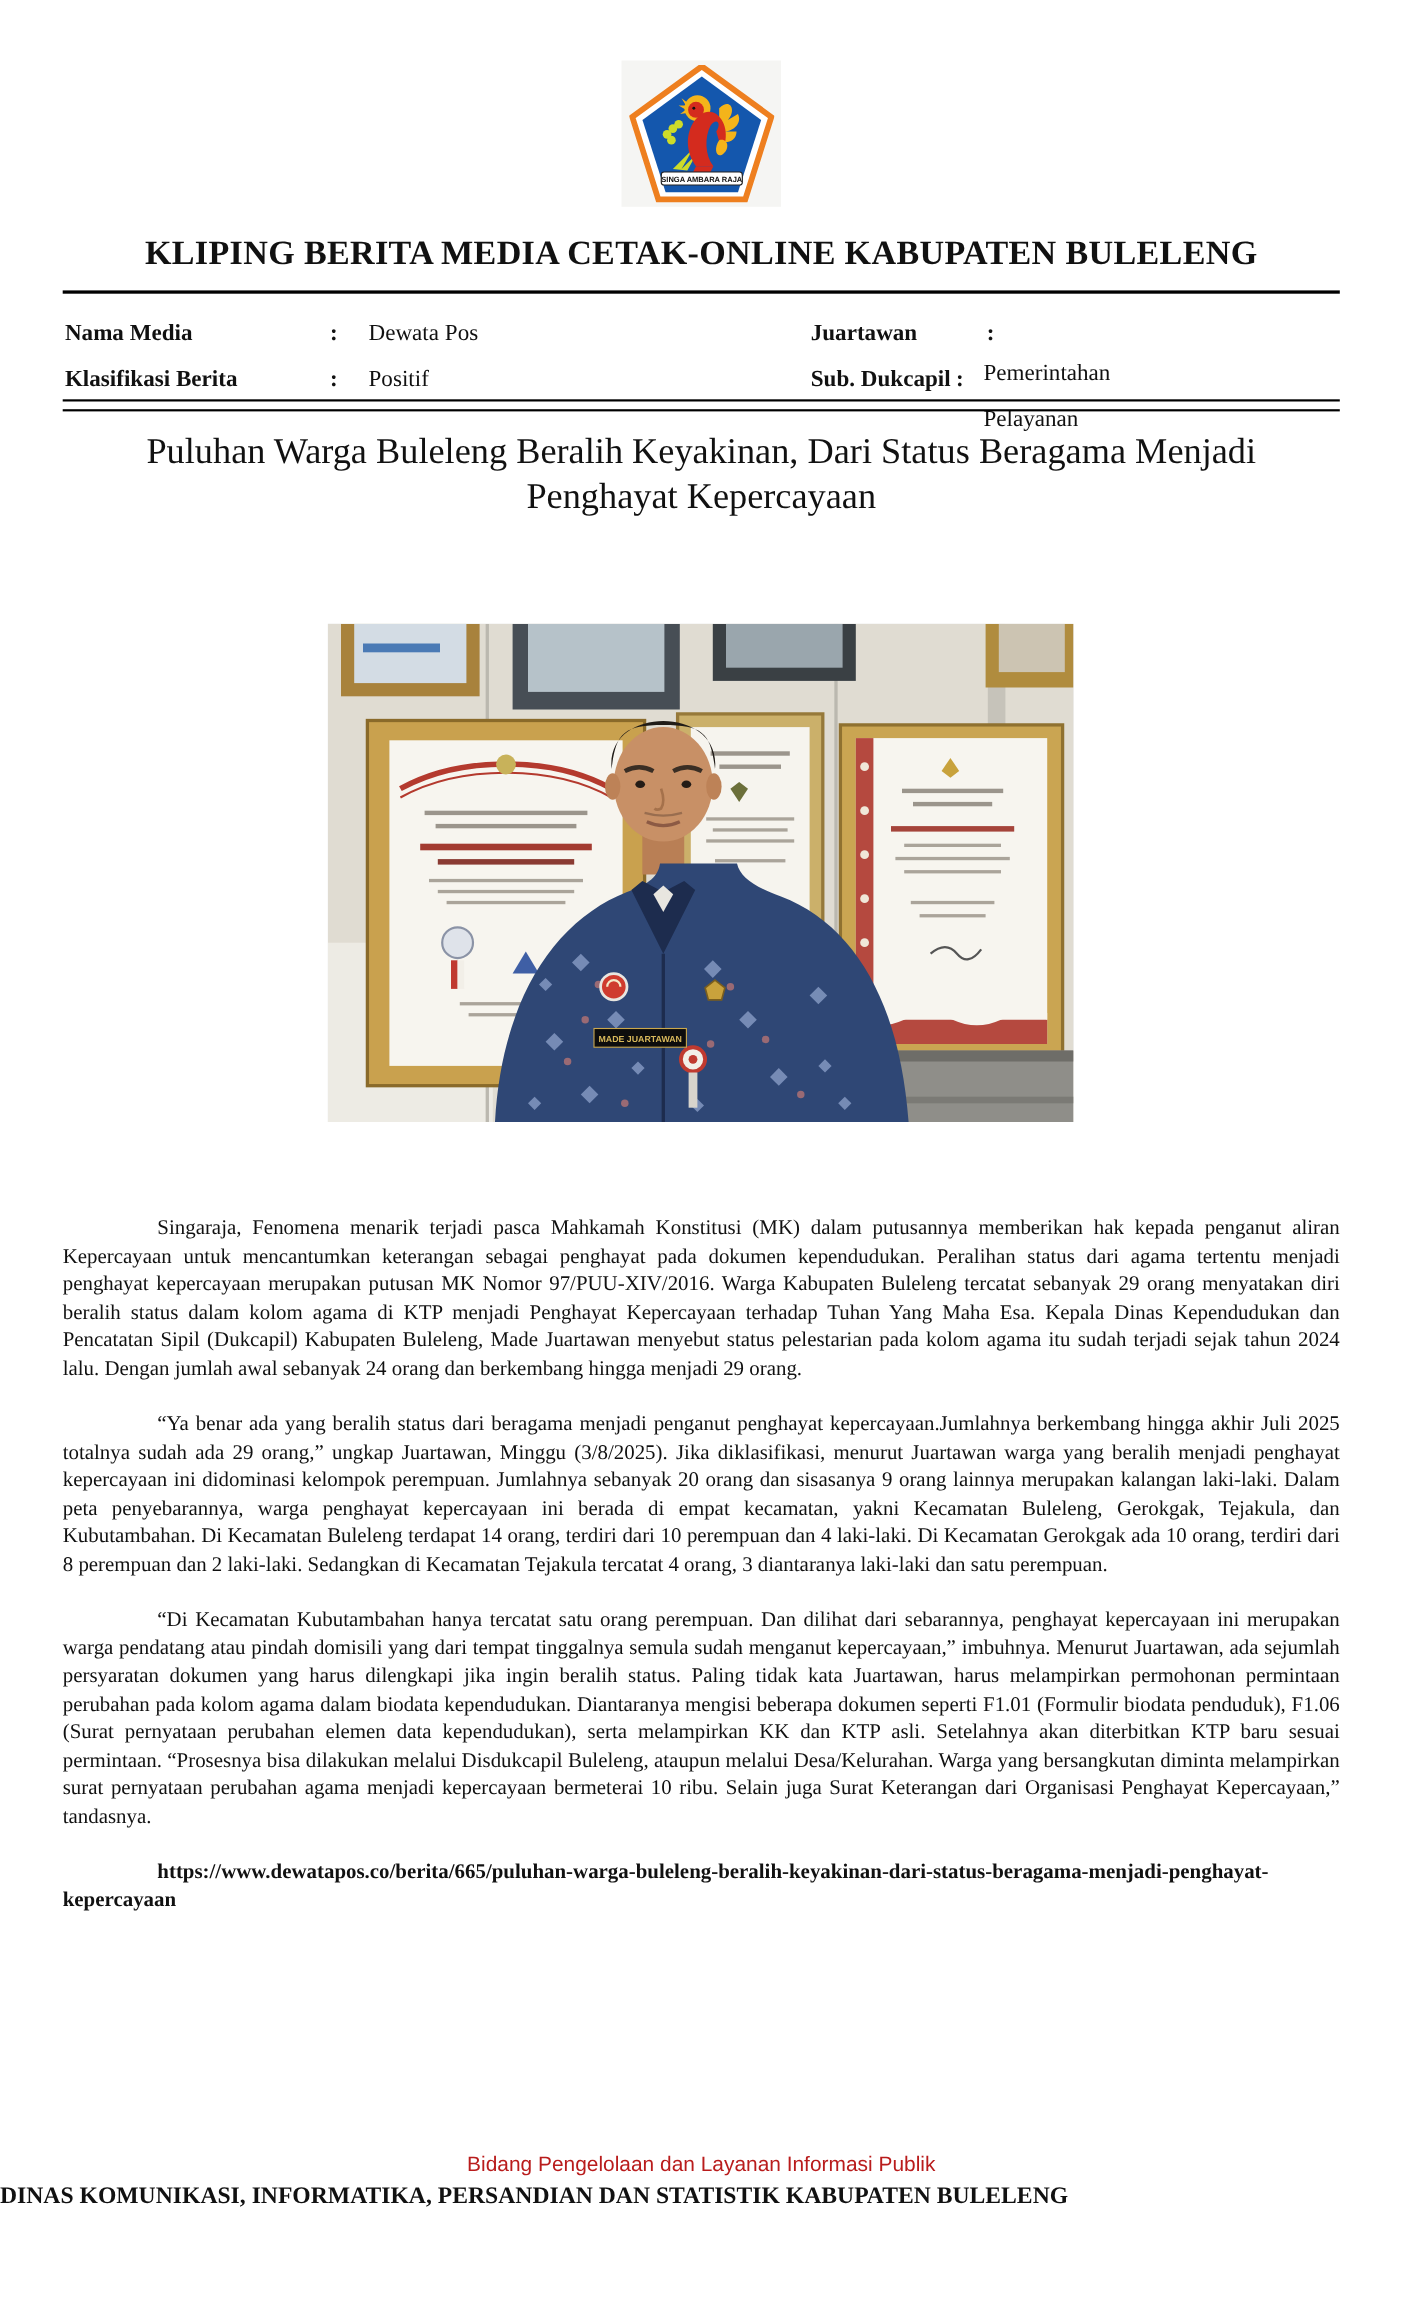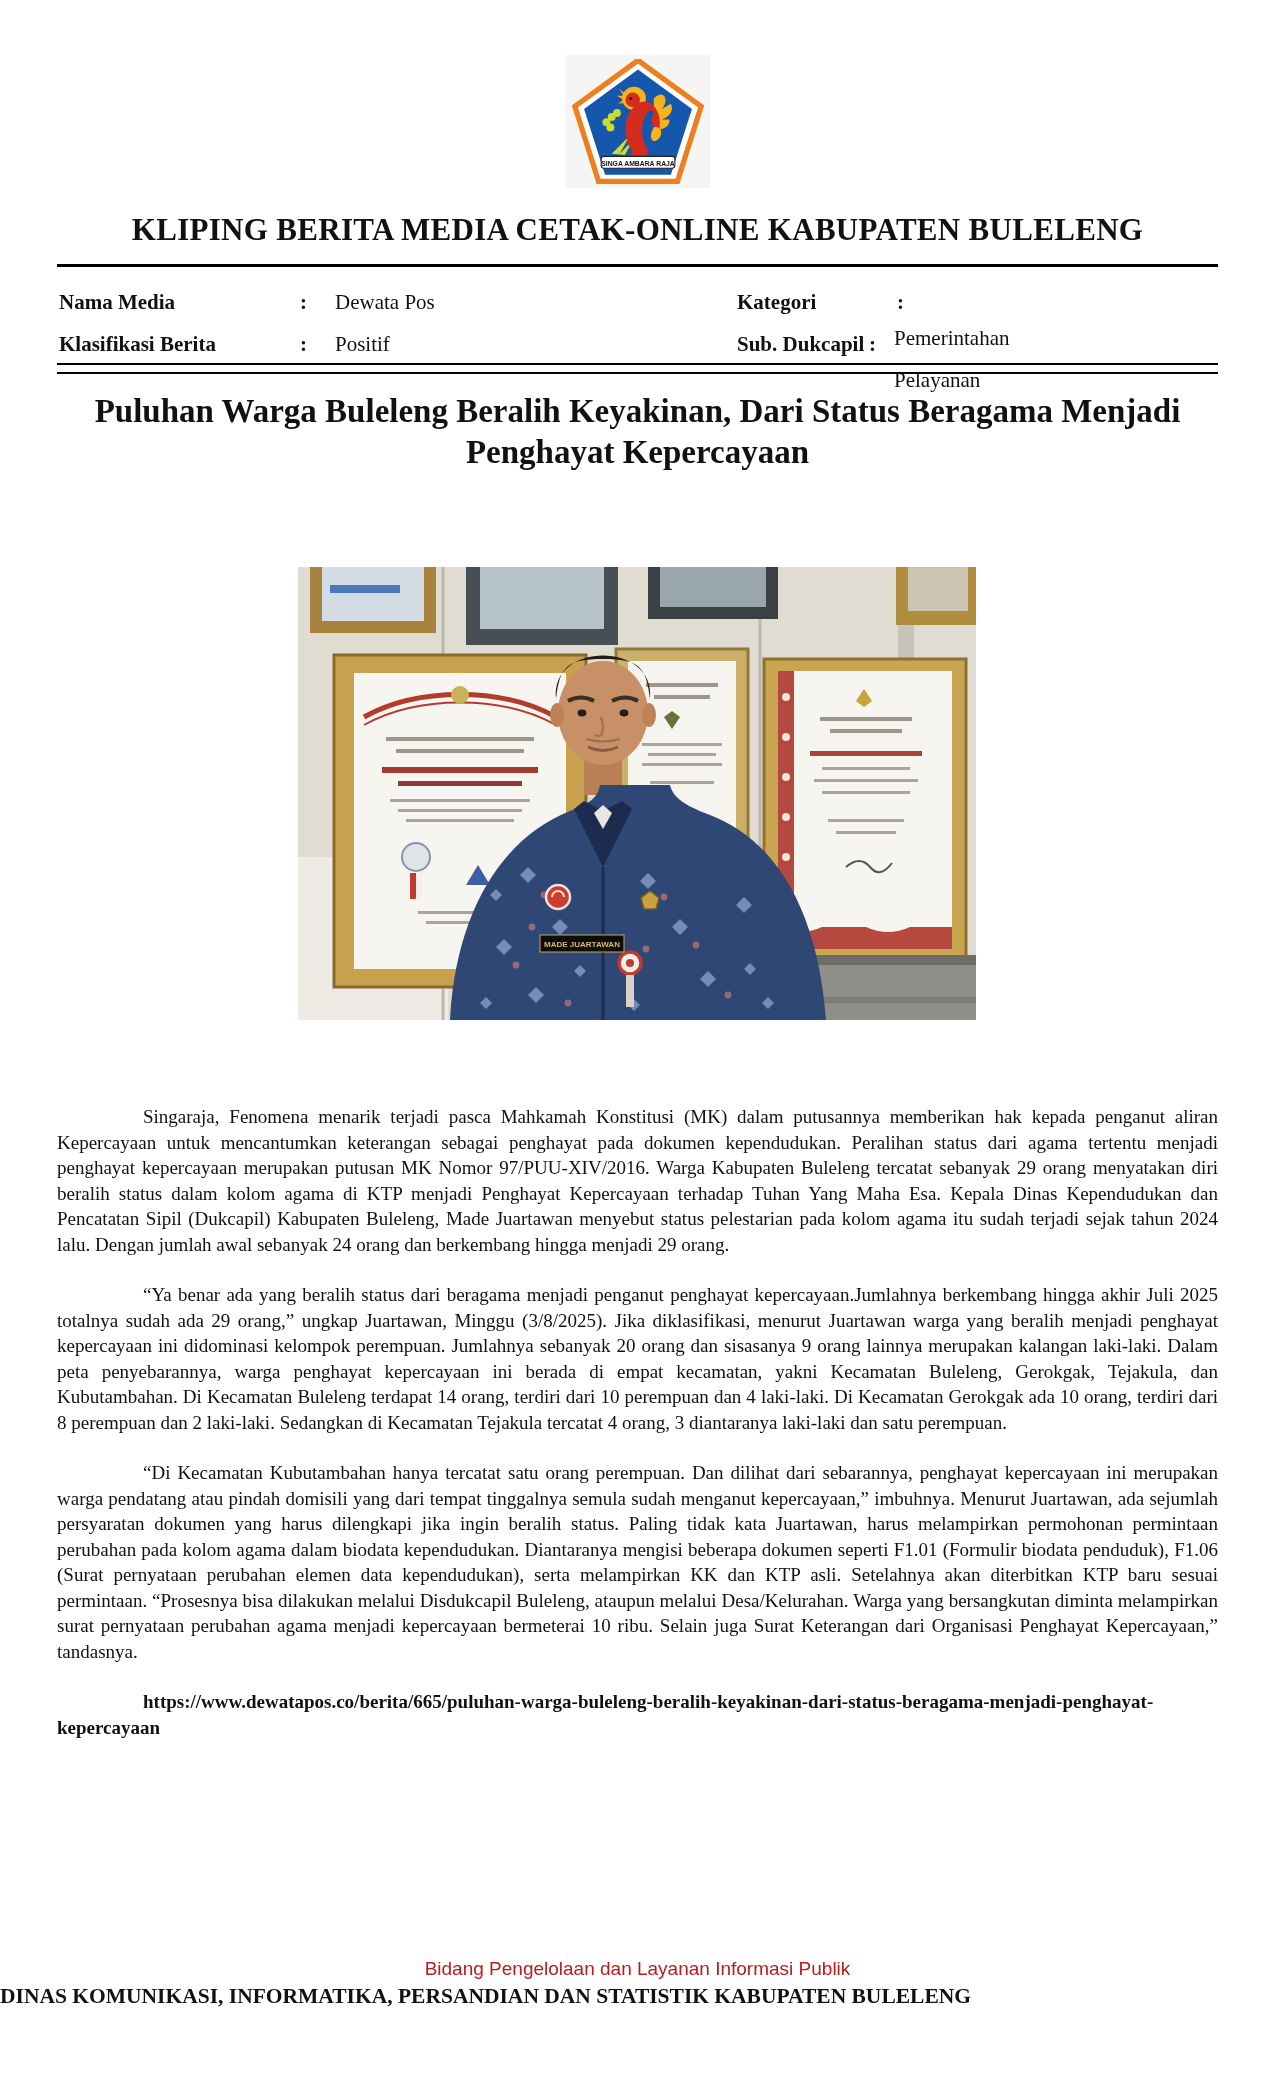--- a/index.html
+++ b/index.html
@@ -43,21 +43,21 @@
   .rule-double{
     position:absolute;left:57px;top:363px;width:1161px;height:7px;
     border-top:2px solid #000;border-bottom:2px solid #000;
   }
   
   .art-title{
     position:absolute;left:0;top:391px;width:100%;
     display:flex;justify-content:center;
   }
   .art-title div{
-    max-width:1130px;text-align:center;font-weight:bold;font-size:33px;line-height:41px;
+    max-width:1130px;text-align:center;font-weight:normal;font-size:33px;line-height:41px;
   }
   .art-date{
     position:absolute;left:0;top:477px;width:100%;
     text-align:center;font-weight:bold;font-size:20px;
   }
   
   .photo{
     position:absolute;left:298px;top:567px;width:678px;height:453px;
     background:#e5e5e5;overflow:hidden;
   }
@@ -120,21 +120,21 @@
     </svg>
   </div>
 
   <div class="header-title">KLIPING BERITA MEDIA CETAK-ONLINE KABUPATEN BULELENG</div>
   <div class="rule-thick"></div>
 
   <div class="meta">
     <span class="lbl m-r1 m-l-label">Nama Media</span>
     <span class="m-r1 m-l-colon">:</span>
     <span class="m-r1 m-l-value">Dewata Pos</span>
-    <span class="lbl m-r1 m-r-label1">Kategori</span>
+    <span class="lbl m-r1 m-r-label1">Juartawan</span>
     <span class="m-r1 m-r-colon1">:</span>
     <span class="m-r1 m-r-value">Pemerintahan</span>
 
     <span class="lbl m-r2 m-l-label">Klasifikasi Berita</span>
     <span class="m-r2 m-l-colon">:</span>
     <span class="m-r2 m-l-value">Positif</span>
     <span class="lbl m-r2 m-r-label2">Sub. Dukcapil</span>
     <span class="m-r2 m-r-colon2">:</span>
     <span class="m-r2 m-r-value">Pelayanan</span>
   </div>

